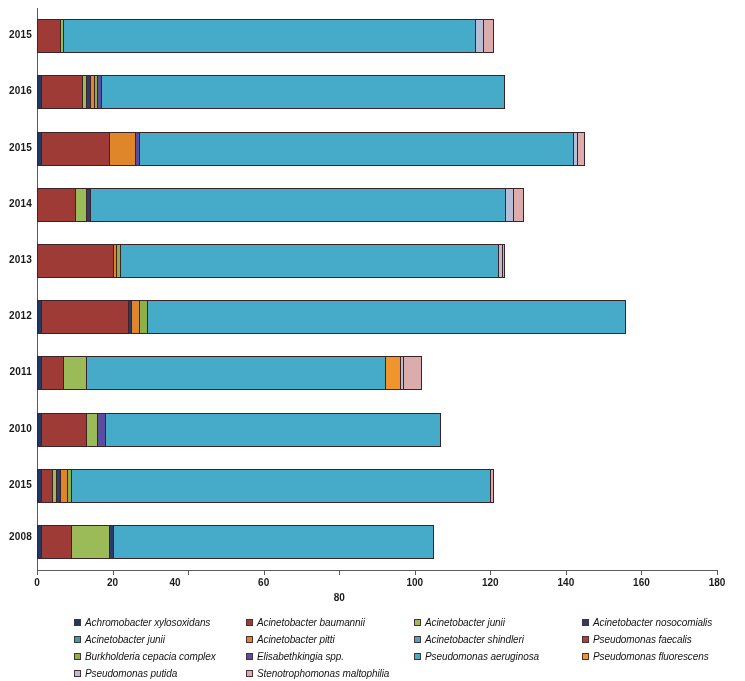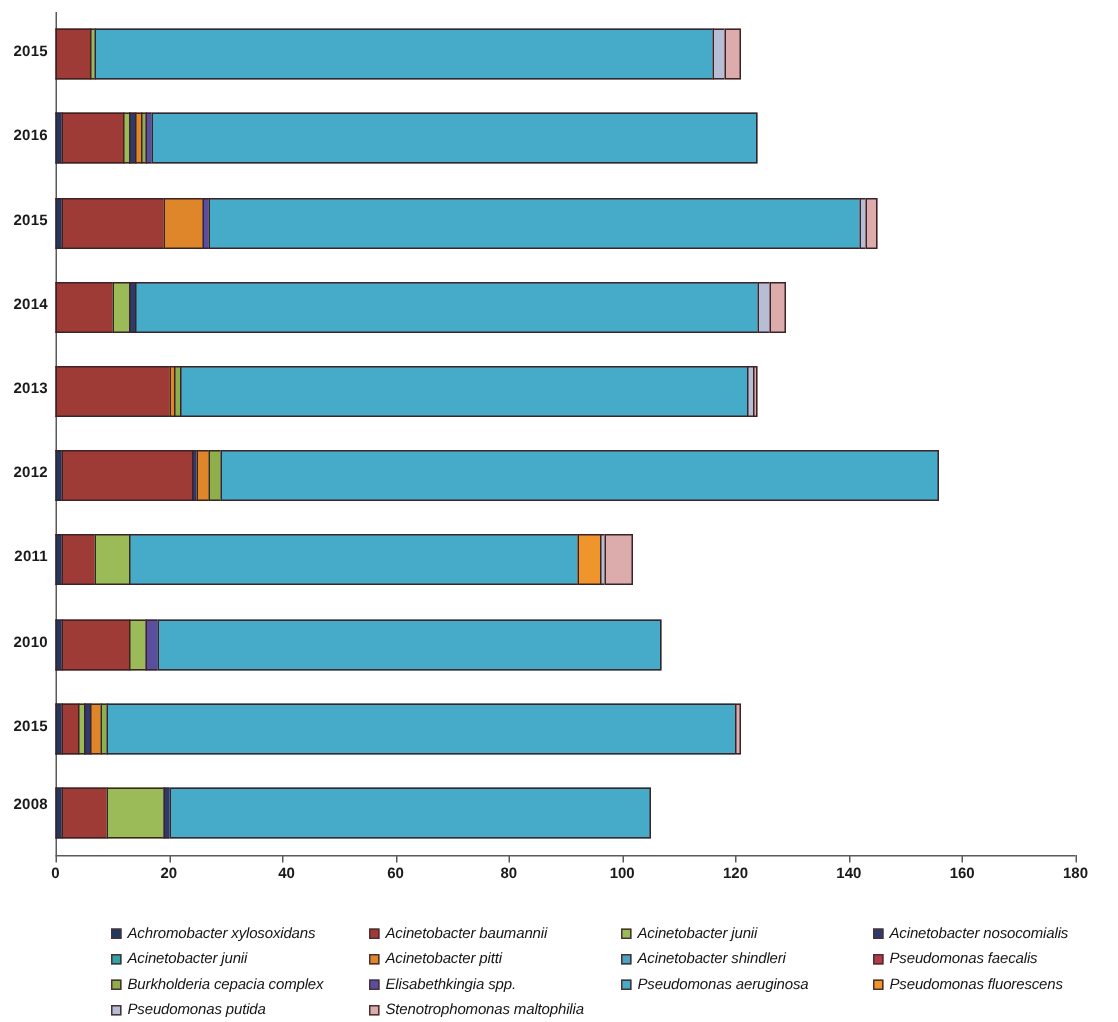--- a/index.html
+++ b/index.html
@@ -273,25 +273,25 @@
       <div class="y-tick-label" style="left: 0px; width: 32px; top: 531px; position: absolute;">2008</div>
     </div>
 
   <div class="x-axis">
     <div id="x-ticks">
         <div class="x-tick" style="left: 0px;"></div>
         <div class="x-tick-label" style="left: 0px;">0</div>
         <div class="x-tick" style="left: 75.5556px;"></div>
         <div class="x-tick-label" style="left: 75.5556px;">20</div>
         <div class="x-tick" style="left: 151.111px;"></div>
-        <div class="x-tick-label" style="left: 154px;">40</div>
+        <div class="x-tick-label" style="left: 138px;">40</div>
         <div class="x-tick" style="left: 226.667px;"></div>
         <div class="x-tick-label" style="left: 226.667px;">60</div>
         <div class="x-tick" style="left: 302.222px;"></div>
-        <div class="x-tick-label" style="left: 302.222px;">80</div>
+        <div class="x-tick-label" style="left: 302.222px; margin-top: 15px;">80</div>
         <div class="x-tick" style="left: 377.778px;"></div>
         <div class="x-tick-label" style="left: 377.778px;">100</div>
         <div class="x-tick" style="left: 453.333px;"></div>
         <div class="x-tick-label" style="left: 453.333px;">120</div>
         <div class="x-tick" style="left: 528.889px;"></div>
         <div class="x-tick-label" style="left: 528.889px;">140</div>
         <div class="x-tick" style="left: 604.444px;"></div>
         <div class="x-tick-label" style="left: 604.444px;">160</div>
         <div class="x-tick" style="left: 680px;"></div>
         <div class="x-tick-label" style="left: 680px;">180</div>

